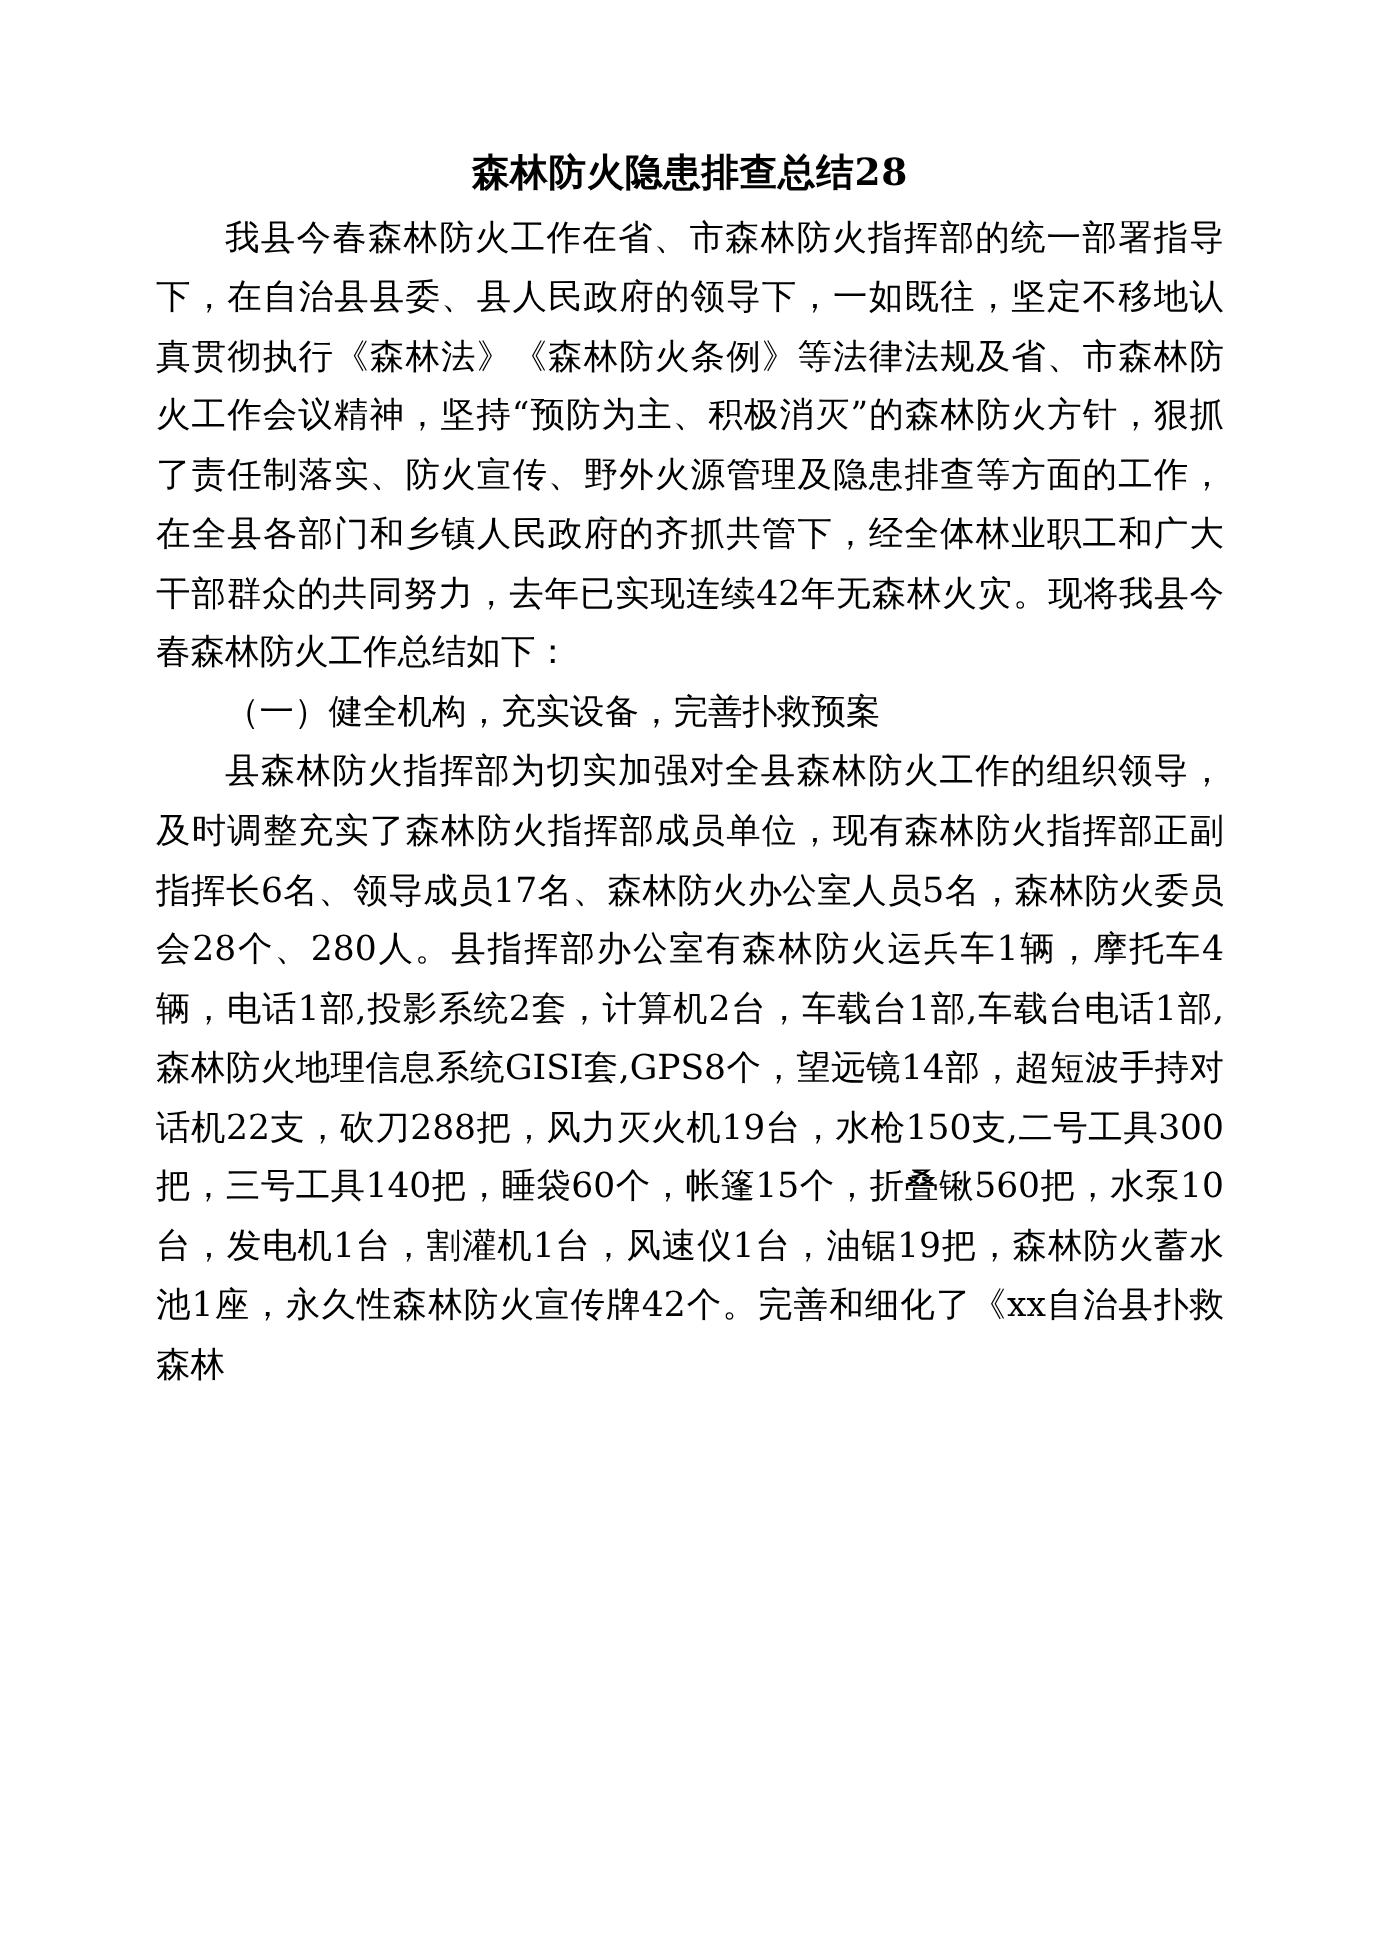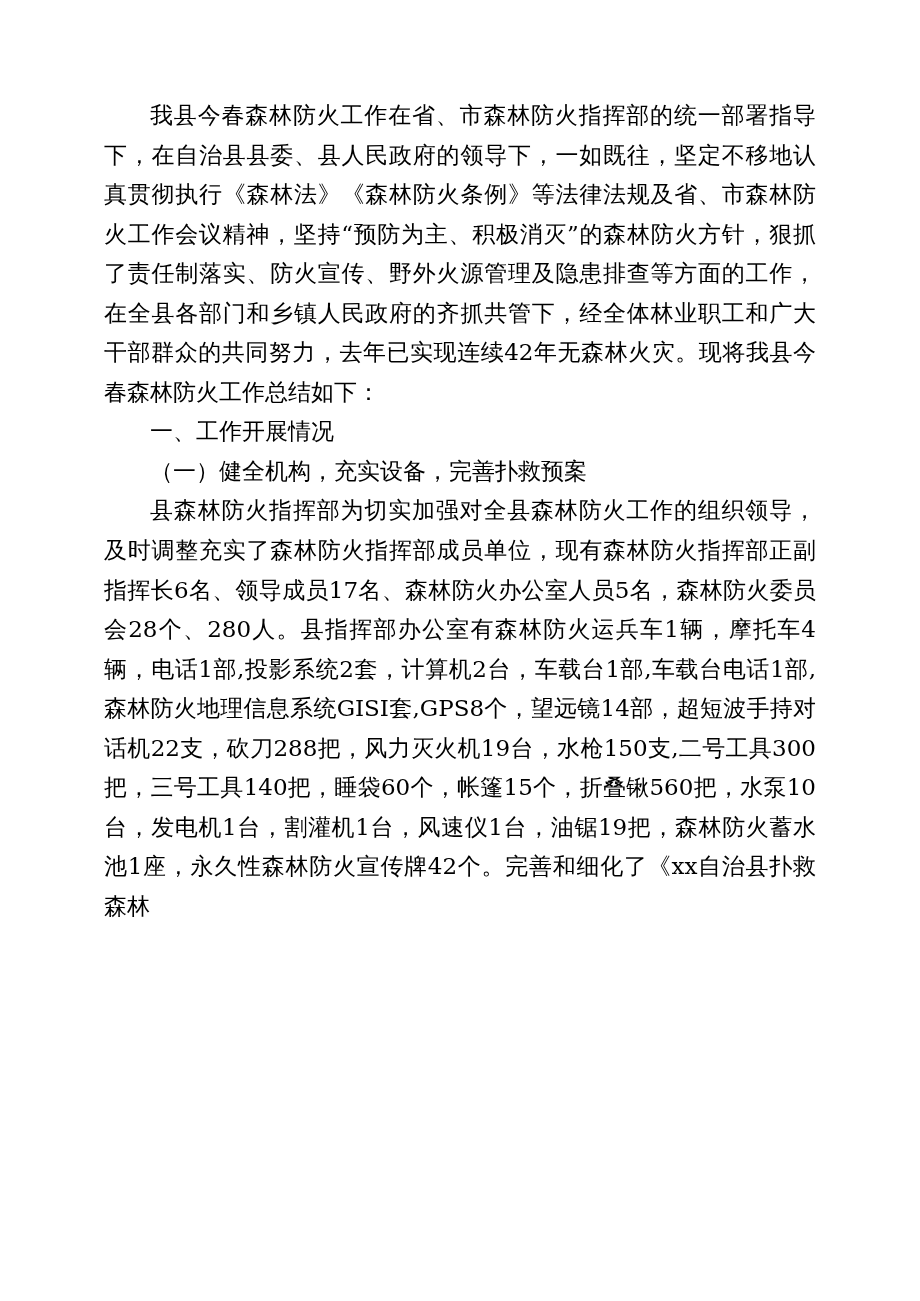--- a/index.html
+++ b/index.html
@@ -40,17 +40,17 @@
     letter-spacing: 0px;
   }
   .para + .para {
     margin-top: 0px;
   }
 </style>
 </head>
 <body>
 
 <div class="page">
+  <h1 class="doc-title">森林防火隐患排查总结28</h1>
   <p class="para">我县今春森林防火工作在省、市森林防火指挥部的统一部署指导下，在自治县县委、县人民政府的领导下，一如既往，坚定不移地认真贯彻执行《森林法》《森林防火条例》等法律法规及省、市森林防火工作会议精神，坚持“预防为主、积极消灭”的森林防火方针，狠抓了责任制落实、防火宣传、野外火源管理及隐患排查等方面的工作，在全县各部门和乡镇人民政府的齐抓共管下，经全体林业职工和广大干部群众的共同努力，去年已实现连续42年无森林火灾。现将我县今春森林防火工作总结如下：</p>
-  <p class="para">一、工作开展情况</p>
   <p class="para">（一）健全机构，充实设备，完善扑救预案</p>
   <p class="para">县森林防火指挥部为切实加强对全县森林防火工作的组织领导，及时调整充实了森林防火指挥部成员单位，现有森林防火指挥部正副指挥长6名、领导成员17名、森林防火办公室人员5名，森林防火委员会28个、280人。县指挥部办公室有森林防火运兵车1辆，摩托车4辆，电话1部,投影系统2套，计算机2台，车载台1部,车载台电话1部,森林防火地理信息系统GISI套,GPS8个，望远镜14部，超短波手持对话机22支，砍刀288把，风力灭火机19台，水枪150支,二号工具300把，三号工具140把，睡袋60个，帐篷15个，折叠锹560把，水泵10台，发电机1台，割灌机1台，风速仪1台，油锯19把，森林防火蓄水池1座，永久性森林防火宣传牌42个。完善和细化了《xx自治县扑救森林</p>
 </div>
 
 </body></html>

